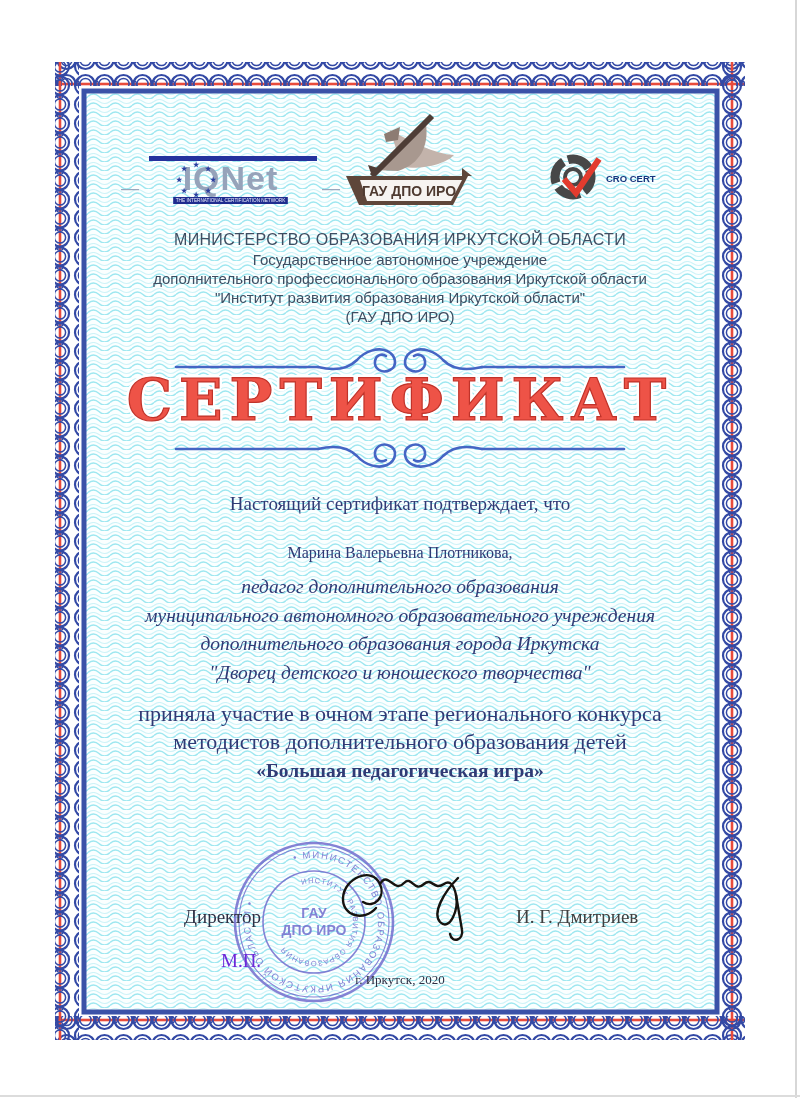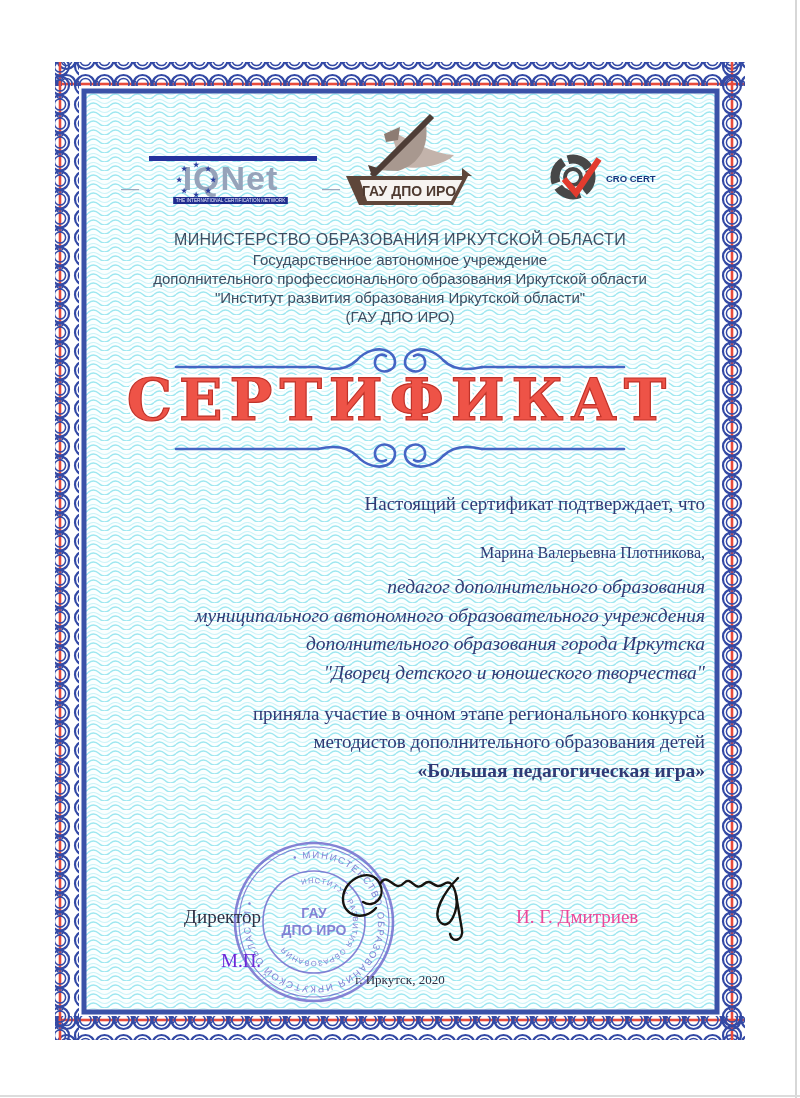--- a/index.html
+++ b/index.html
@@ -39,35 +39,35 @@
   .flourish{position:absolute;left:50%;transform:translateX(-50%);}
   .flourish.top{top:340px;}
   .flourish.bottom{top:438px;transform:translateX(-50%) scaleY(-1);}
   .cert-title{position:absolute;left:0;top:366px;width:100%;text-align:center;
       font-family:"DejaVu Serif","Liberation Serif",serif;font-weight:bold;font-size:57px;
       letter-spacing:7px;color:#ee5347;-webkit-text-stroke:1.2px #c0332a;
       text-shadow:2px 2px 0 #ffffff,-2px -2px 0 #ffffff,2px -2px 0 #ffffff,-2px 2px 0 #ffffff,
                   0 3px 0 #ffffff,0 -3px 0 #ffffff,3px 0 0 #ffffff,-3px 0 0 #ffffff;}
 
   
-  .body-text{position:absolute;left:95px;top:492px;width:610px;text-align:right;color:#303a75;}
+  .body-text{position:absolute;left:95px;top:492px;width:610px;text-align:center;color:#303a75;}
   .body-text p{margin:0;}
   .intro{font-size:19px;line-height:24px;margin-bottom:24px !important;}
   .recipient{font-size:16px;font-weight:normal;line-height:26px;margin-bottom:7px !important;}
   .pos{font-style:italic;font-size:19.5px;line-height:28.5px;}
-  .part{font-size:19px;line-height:28px;}
+  .part{font-size:22px;line-height:28px;}
   .part.first{margin-top:13px !important;}
   .contest{font-weight:bold;font-size:19.5px;line-height:30px;}
   .contest.first{margin-top:15px !important;}
 
   
   .stamp{position:absolute;left:230px;top:838px;opacity:.82;}
   .signature{position:absolute;left:330px;top:852px;}
   .dir-label{position:absolute;left:184px;top:906px;font-size:19px;color:#2e3044;}
-  .dir-name{position:absolute;left:516px;top:906px;font-size:19px;color:#ec4899;}
+  .dir-name{position:absolute;left:516px;top:906px;font-size:19px;color:#404040;}
   .mp{position:absolute;left:221px;top:950px;font-size:19px;color:#6d28d9;}
   .place-year{position:absolute;left:0;top:972px;width:100%;text-align:center;
       font-size:13px;color:#2e3044;}
 </style>
 </head>
 <body>
 
 <div class="page">
 
   <svg class="bg-layer" width="800" height="1098">

